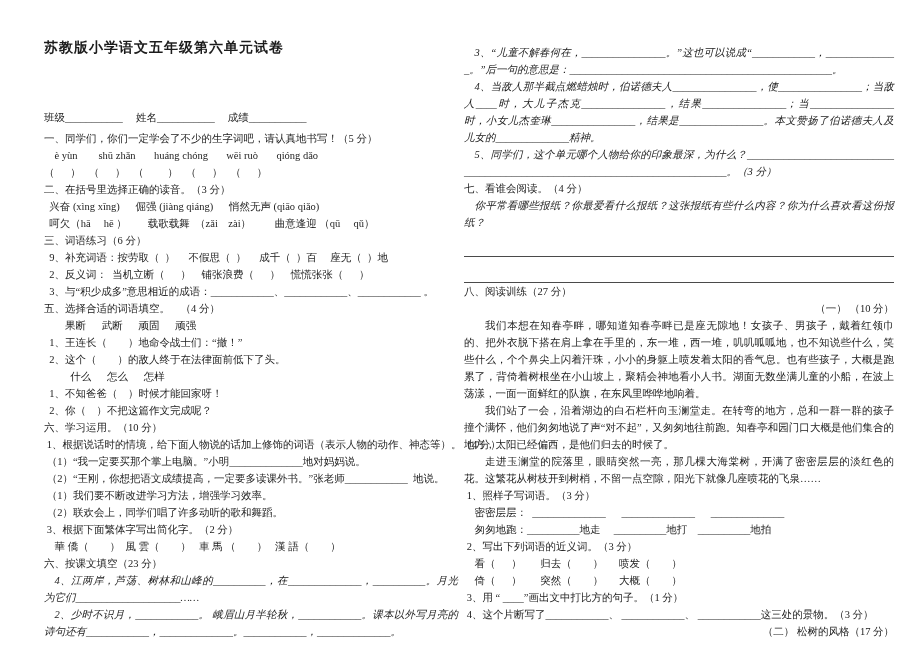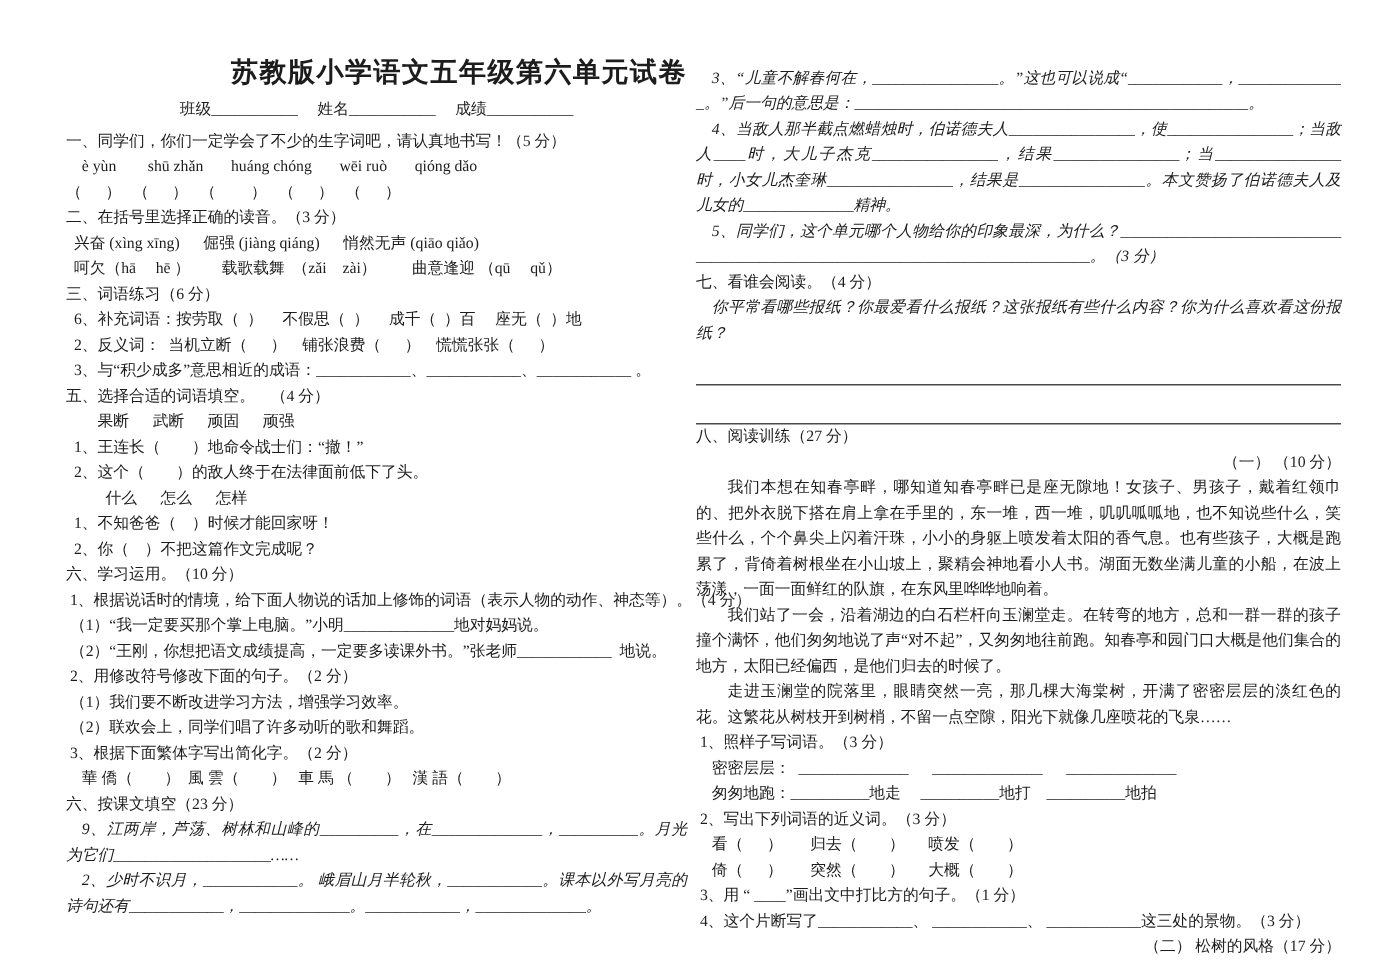--- a/index.html
+++ b/index.html
@@ -17,31 +17,32 @@
     color: #1c1c1c;
   }
   .col {
     position: absolute;
     font-size: 10.5px;
     line-height: 17px;
   }
   .col-left  { left: 44px;  top: 34px; width: 414px; }
   .col-right { left: 464px; top: 44px; width: 430px; }
   .doc-title {
-    font-size: 18px;
+    font-size: 14px;
     font-weight: bold;
-    text-align: right;
+    text-align: left;
     line-height: 28px;
     letter-spacing: 1px;
     white-space: nowrap;
   }
   .header-line {
-    text-align: center;
+    text-align: left;
     line-height: 24px;
     white-space: pre;
+    margin-top: 44px;
   }
   .line   { white-space: pre; }
   .para   { text-align: justify; text-indent: 1em; word-break: break-all; font-style: italic; }
   .para2  { text-align: justify; text-indent: 2em; word-break: break-all; }
   .center { text-align: right; }
   .rule {
     height: 25px;
     border-bottom: 1px solid #4a4a4a;
   }
 </style>
@@ -53,41 +54,40 @@
     <div class="doc-title">苏教版小学语文五年级第六单元试卷</div>
     <div class="header-line">班级___________　 姓名___________ 　成绩___________</div>
     <div id="left-lines">
         <div class="line">一、同学们，你们一定学会了不少的生字词吧，请认真地书写！（5 分）</div>
         <div class="line">    è yùn        shū zhǎn       huáng chóng       wēi ruò       qióng dǎo</div>
         <div class="line">（      ）   （      ）   （         ）   （      ）   （      ）</div>
         <div class="line">二、在括号里选择正确的读音。（3 分）</div>
         <div class="line">  兴奋 (xìng xīng)      倔强 (jiàng qiáng)      悄然无声 (qiāo qiǎo)</div>
         <div class="line">  呵欠（hā     hē ）        载歌载舞  （zǎi    zài）         曲意逢迎 （qū     qǔ）</div>
         <div class="line">三、词语练习（6 分）</div>
-        <div class="line">  6、补充词语：按劳取（  ）     不假思（  ）     成千（  ）百     座无（  ）地</div>
+        <div class="line">  9、补充词语：按劳取（  ）     不假思（  ）     成千（  ）百     座无（  ）地</div>
         <div class="line">  2、反义词：  当机立断（      ）    铺张浪费（      ）    慌慌张张（      ）</div>
         <div class="line">  3、与“积少成多”意思相近的成语：____________、____________、____________ 。</div>
         <div class="line">五、选择合适的词语填空。    （4 分）</div>
         <div class="line">        果断      武断      顽固      顽强</div>
         <div class="line">  1、王连长（        ）地命令战士们：“撤！”</div>
         <div class="line">  2、这个（        ）的敌人终于在法律面前低下了头。</div>
         <div class="line">          什么      怎么      怎样</div>
         <div class="line">  1、不知爸爸（    ）时候才能回家呀！</div>
         <div class="line">  2、你（    ）不把这篇作文完成呢？</div>
         <div class="line">六、学习运用。（10 分）</div>
         <div class="line"> 1、根据说话时的情境，给下面人物说的话加上修饰的词语（表示人物的动作、神态等）。（4 分）</div>
         <div class="line"> （1）“我一定要买那个掌上电脑。”小明______________地对妈妈说。</div>
         <div class="line"> （2）“王刚，你想把语文成绩提高，一定要多读课外书。”张老师____________  地说。</div>
-        <div class="line"> 2、用修改符号修改下面的句子。（2 分）</div>
         <div class="line"> （1）我们要不断改进学习方法，增强学习效率。</div>
         <div class="line"> （2）联欢会上，同学们唱了许多动听的歌和舞蹈。</div>
         <div class="line"> 3、根据下面繁体字写出简化字。（2 分）</div>
         <div class="line">    華 僑（        ）  風 雲（        ）   車 馬 （        ）   漢 語（        ）</div>
         <div class="line">六、按课文填空（23 分）</div>
-        <div class="para">9、江两岸，芦荡、树林和山峰的__________，在______________，__________。月光为它们____________________……</div>
+        <div class="para">4、江两岸，芦荡、树林和山峰的__________，在______________，__________。月光为它们____________________……</div>
         <div class="para">2、少时不识月，____________。  峨眉山月半轮秋，____________。课本以外写月亮的诗句还有____________，______________。____________，______________。</div>
       </div>
   </div>
   <div class="col col-right">
     <div id="right-lines">
         <div class="para">3、“儿童不解春何在，________________。”这也可以说成“____________，______________。”后一句的意思是：__________________________________________________。</div>
         <div class="para">4、当敌人那半截点燃蜡烛时，伯诺德夫人________________，使________________；当敌人____时，大儿子杰克________________，结果________________；当________________时，小女儿杰奎琳________________，结果是________________。本文赞扬了伯诺德夫人及儿女的______________精神。</div>
         <div class="para">5、同学们，这个单元哪个人物给你的印象最深，为什么？______________________________________________________________________________。（3 分）</div>
         <div class="line">七、看谁会阅读。（4 分）</div>
         <div class="para">你平常看哪些报纸？你最爱看什么报纸？这张报纸有些什么内容？你为什么喜欢看这份报纸？</div>

